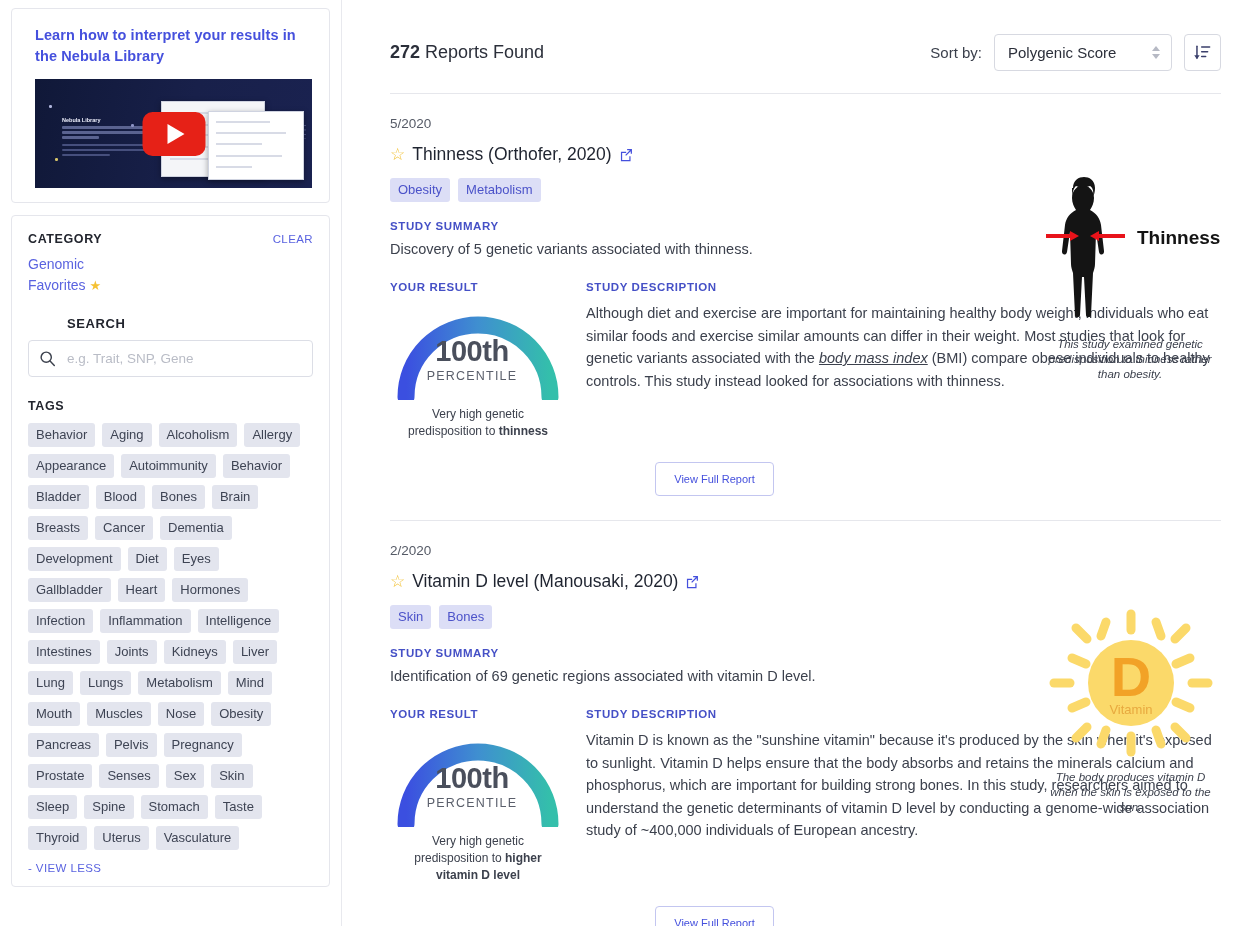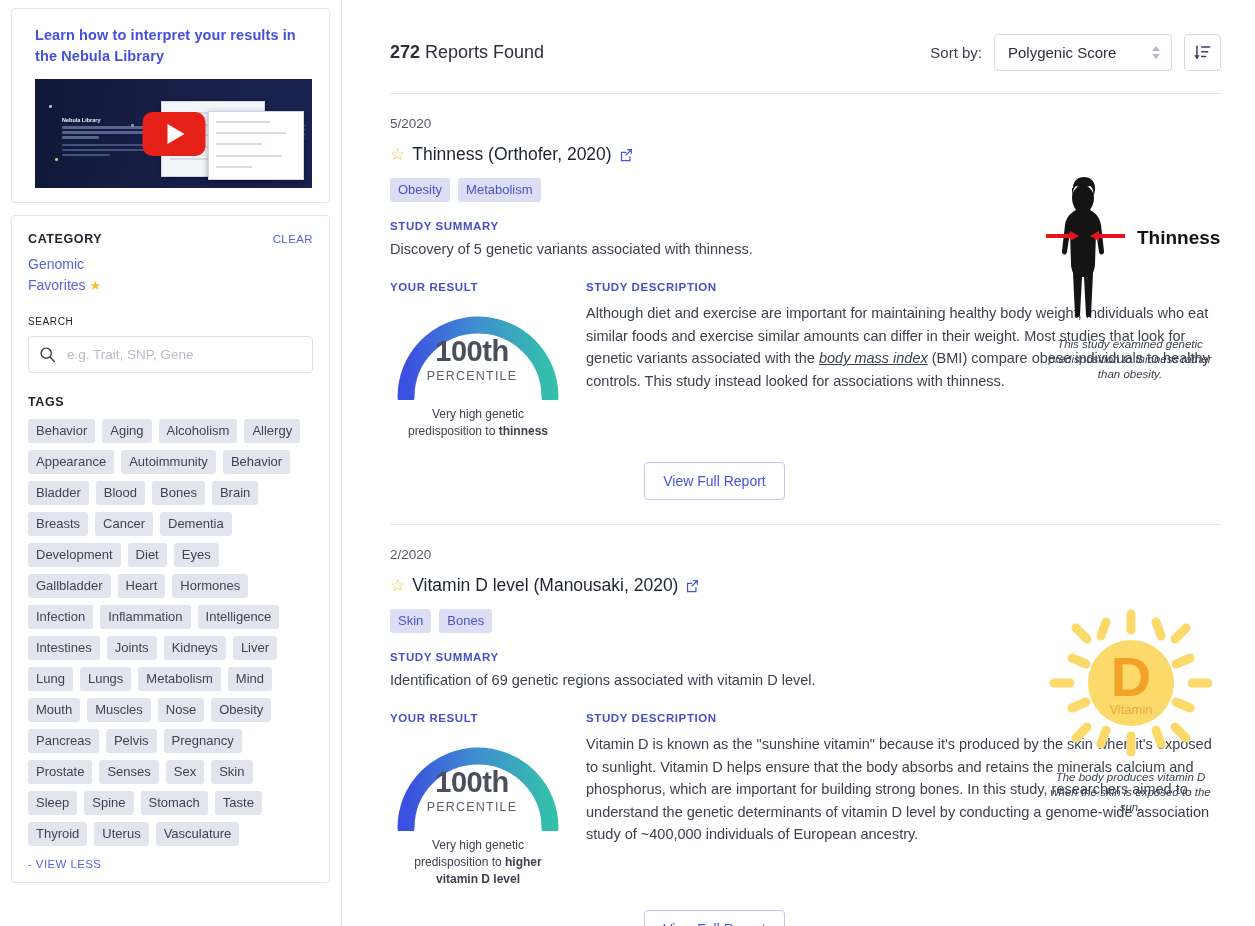--- a/index.html
+++ b/index.html
@@ -70,21 +70,21 @@
   .filter-card { margin-top: 12px; padding: 16px 16px 12px 16px; }
   .sec-head {
     display:flex; justify-content:space-between; align-items:baseline;
     font-size: 12.5px; font-weight: bold; color:#22252e; letter-spacing:.6px;
   }
   .clear-link { color:#5a63e0; font-size:11.5px; font-weight:normal; letter-spacing:.4px; cursor:pointer;}
   .cat-list { margin-top: 8px; }
   .cat-item { color:#5a63e0; font-size:14px; line-height:21px; cursor:pointer; }
   .star-inline { color:#f5c133; font-size:13px; }
 
-  .search-head { margin-top: 20px; font-size:10px; font-weight:normal; color:#22252e; letter-spacing:.6px;}
+  .search-head { margin-top: 20px; font-size:13px; font-weight:bold; color:#22252e; letter-spacing:.6px;margin-left:39px;}
   .search-box {
     margin-top: 9px; height: 37px; border:1px solid #dcdee6; border-radius:4px;
     display:flex; align-items:center; padding: 0 10px; background:#fff;
   }
   .search-box svg { flex:0 0 auto; }
   .search-box input {
     border:none; outline:none; font-size:13.5px; color:#555; margin-left:9px;
     width: 100%; font-family:"Liberation Sans", sans-serif; background:transparent;
   }
   .search-box input::placeholder { color:#b9bcc6; }
@@ -143,21 +143,21 @@
   .gauge-txt { position:absolute; left:0; right:12px; top:30px; }
   .gauge-pct { font-size:29px; color:#4a4f5c; letter-spacing:-.5px; font-weight:bold;}
   .gauge-sub { font-size:12.5px; color:#5a5f6b; letter-spacing:1.2px; margin-top:1px;}
   .gauge-note { font-size:12px; color:#3c414d; line-height:17px; margin-top:6px; padding:0 4px;}
   .gauge-note b { font-weight:bold; }
   .illus-cap { font-size:11.5px; font-style:italic; color:#3c414d; line-height:15px; margin-top:8px; padding: 0 6px;}
 
   .btn-row { text-align:center; margin-top:22px; }
   .btn-full {
     display:inline-block; border:1px solid #c3c6f0; border-radius:4px;
-    color:#4550dd; font-size:14px; padding:10px 18px; background:#fff; cursor:pointer;
+    color:#4550dd; font-size:11px; padding:10px 18px; background:#fff; cursor:pointer;
   }
   .rep-divider { height:1px; background:#e6e7ec; margin-top:24px; }
 
   
   .top-illus { position:absolute; }
 </style>
 </head>
 <body>
 
 <div class="page">

